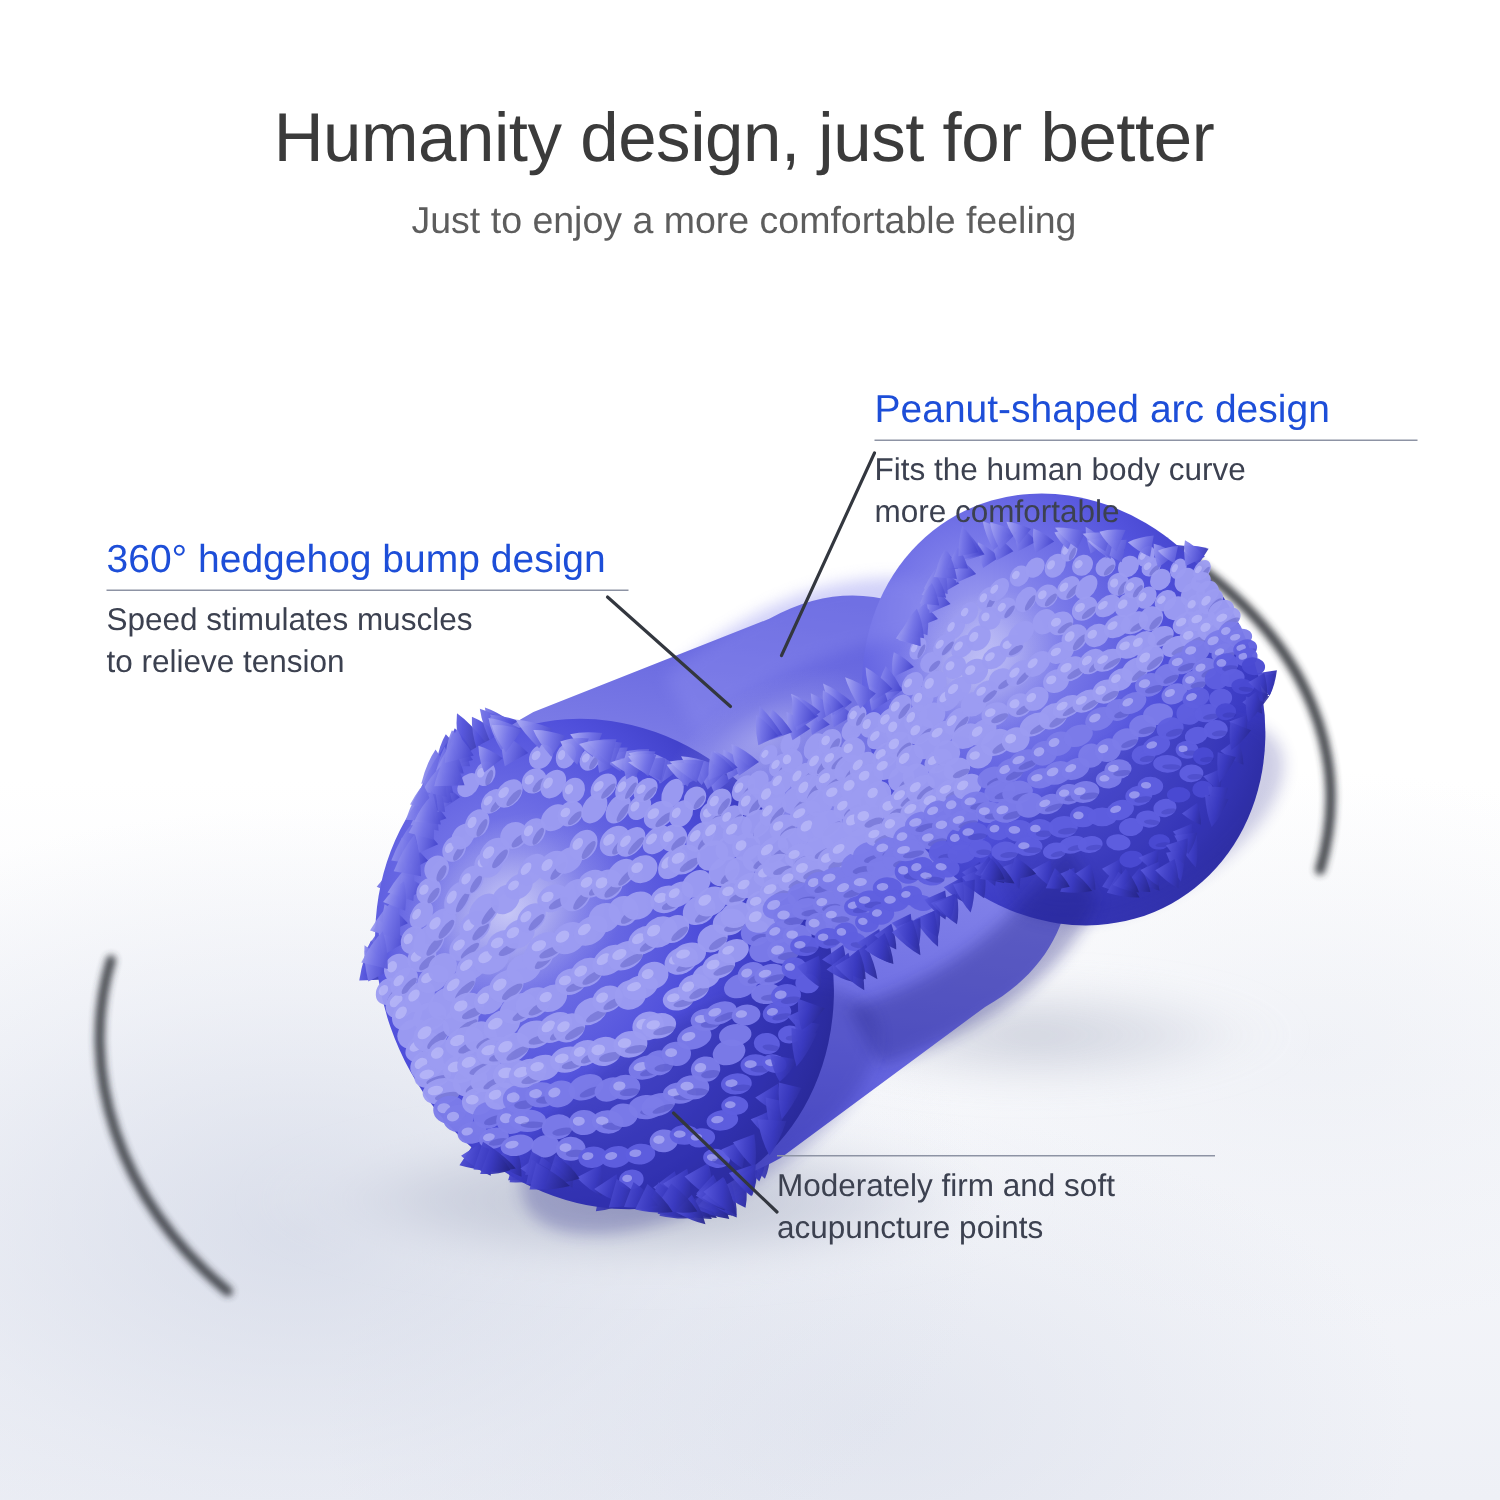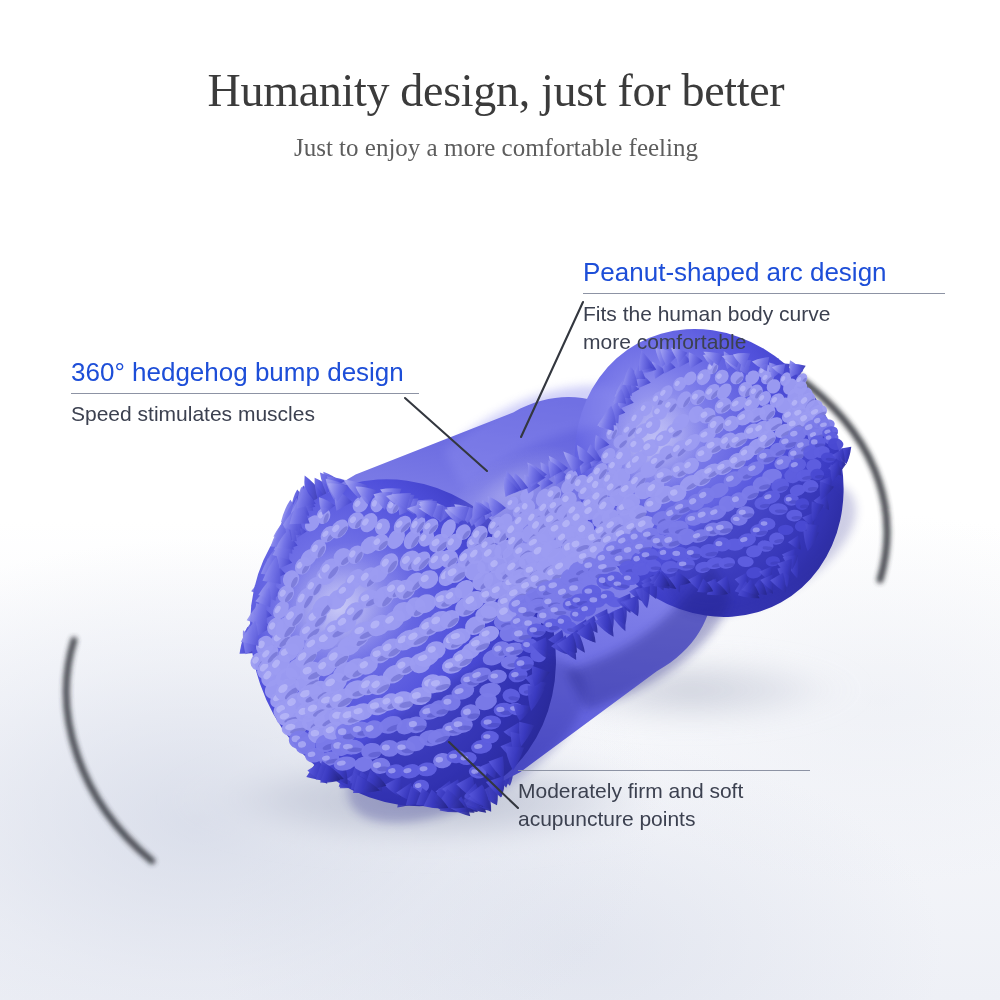--- a/index.html
+++ b/index.html
@@ -23,21 +23,20 @@
       radial-gradient(ellipse 520px 300px at 58% 95%, rgba(206,212,228,0.40) 0%, rgba(255,255,255,0) 70%),
       radial-gradient(ellipse 420px 260px at 88% 70%, rgba(222,226,236,0.30) 0%, rgba(255,255,255,0) 72%),
       linear-gradient(180deg,#ffffff 0%,#ffffff 52%,#f7f8fb 72%,#eef0f6 100%);
     pointer-events:none;
   }
 
   
   .header{
     position:absolute;left:0;top:0;width:992px;
     text-align:center;
-    font-family:Liberation Serif, serif;
   }
   .title{
     margin:0;
     padding-top:66px;
     font-size:46px;
     font-weight:400;
     letter-spacing:-0.3px;
     color:#3b3b3b;
     line-height:1.1;
     white-space:nowrap;
@@ -2971,20 +2970,21 @@
   <svg id="leaders" viewBox="0 0 1000 1000">
     <polyline points="405,398 487,471" fill="none" stroke="#33373f" stroke-width="2.1" stroke-linecap="round"></polyline>
     <polyline points="583,302 521,437" fill="none" stroke="#33373f" stroke-width="2.1" stroke-linecap="round"></polyline>
     <polyline points="449,742 518,808" fill="none" stroke="#33373f" stroke-width="2.1" stroke-linecap="round"></polyline>
   </svg>
 
   <div class="callout" id="callout-hedgehog">
     <div class="head">360° hedgehog bump design</div>
     <div class="rule"></div>
     <div class="body">Speed stimulates muscles</div>
+    <div class="body">to relieve tension</div>
   </div>
 
   <div class="callout" id="callout-peanut">
     <div class="head">Peanut-shaped arc design</div>
     <div class="rule"></div>
     <div class="body">Fits the human body curve</div>
     <div class="body">more comfortable</div>
   </div>
 
   <div class="callout" id="callout-tentacles">

